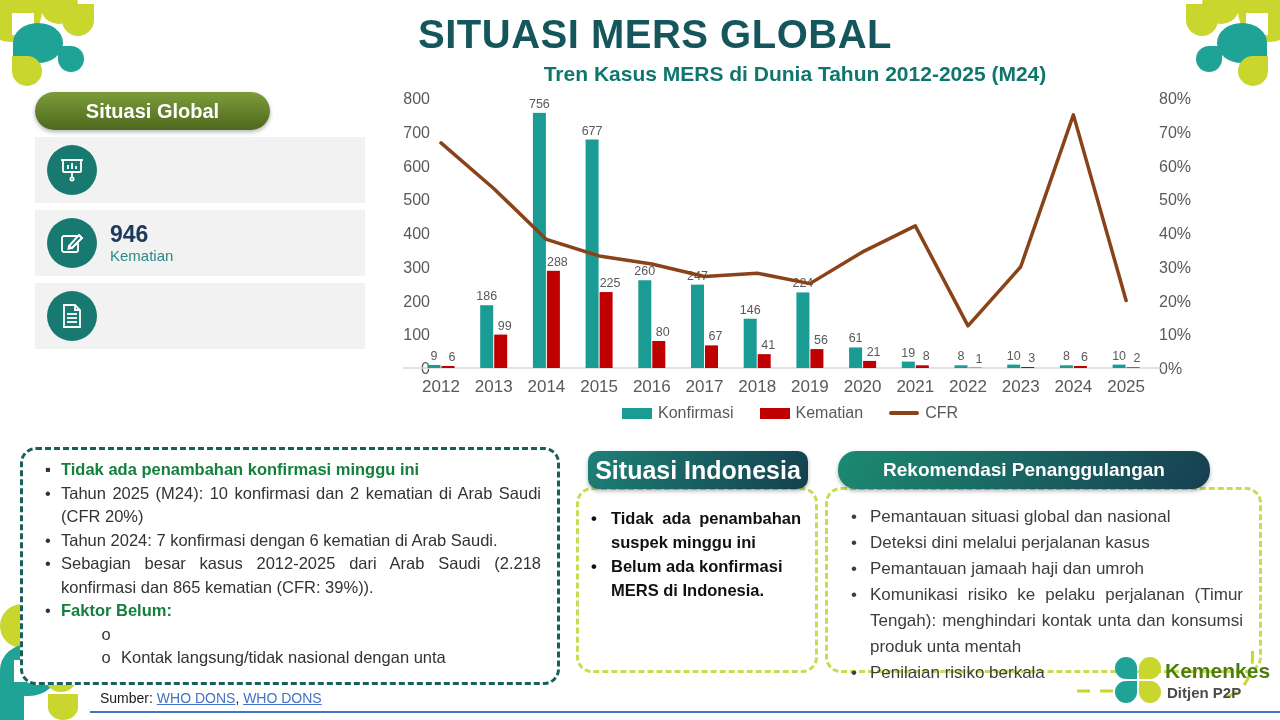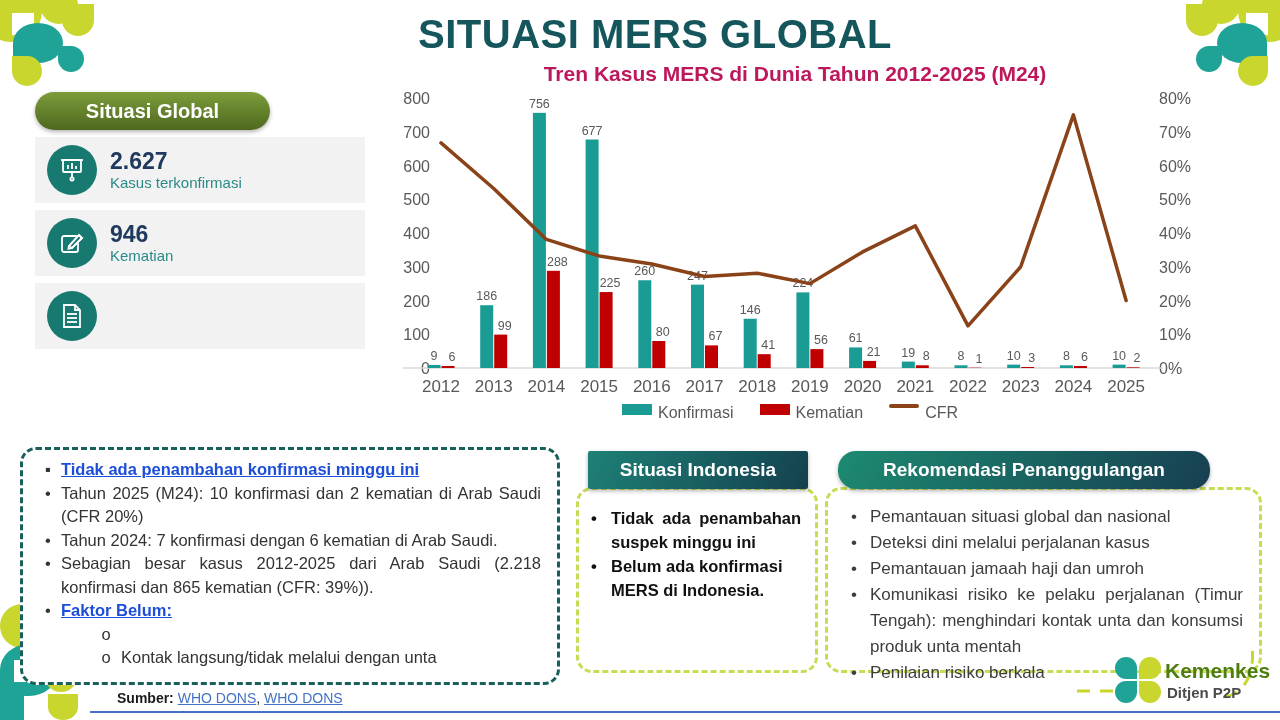--- a/index.html
+++ b/index.html
@@ -4,74 +4,74 @@
 <style>
   html,body{margin:0;padding:0;}
   body{width:1280px;height:720px;position:relative;overflow:hidden;background:#fff;
        font-family:"Liberation Sans",sans-serif;}
   .abs{position:absolute;}
   .shape{position:absolute;}
 
   
   .main-title{left:320px;top:12px;width:670px;text-align:center;font-size:40px;font-weight:700;
               color:#15565C;letter-spacing:.5px;}
-  .chart-title{left:400px;top:62px;width:790px;text-align:center;font-size:21px;font-weight:700;color:#be185d;}
+  .chart-title{left:400px;top:62px;width:790px;text-align:center;font-size:21px;font-weight:700;color:#0f766e;}
 
   
   .pill{display:flex;align-items:center;justify-content:center;color:#fff;font-weight:700;
         border-radius:19px;box-shadow:0 2px 4px rgba(0,0,0,.3);z-index:3;}
   .pill-global{left:35px;top:92px;width:235px;height:38px;font-size:20px;
                background:linear-gradient(180deg,#7C9C3A,#4E681D);}
   .stat-card{left:35px;width:330px;height:66px;background:#F2F2F2;display:flex;align-items:center;
              gap:13px;padding-left:12px;box-sizing:border-box;}
   .stat-icon{width:50px;height:50px;border-radius:50%;background:#17796F;flex:0 0 50px;
              display:flex;align-items:center;justify-content:center;}
   .stat-value{font-size:23px;font-weight:700;color:#203A5F;line-height:1.1;}
   .stat-label{font-size:15px;color:#2A8A88;line-height:1.15;max-width:240px;}
 
   
   #chart-svg{left:393px;top:88px;}
   .tick{font-size:16px;fill:#595959;}
   .dlab{font-size:12.5px;fill:#595959;}
   .xlab{font-size:17px;fill:#595959;}
   .legend{left:500px;top:404px;width:580px;display:flex;justify-content:center;align-items:center;
           gap:26px;font-size:16px;color:#595959;}
-  .leg-item{display:flex;align-items:flex-start;}
+  .leg-item{display:flex;align-items:center;}
   .sw{width:30px;height:11px;display:inline-block;margin-right:6px;}
   .sw.line{height:4px;border-radius:2px;}
 
   
   .box{box-sizing:border-box;background:#fff;border-radius:16px;}
   .box-weekly{left:20px;top:447px;width:540px;height:238px;border:3px dashed #19605B;
               padding:8px 16px 4px 12px;z-index:2;}
   .box-indo{left:576px;top:487px;width:242px;height:186px;border:3px dashed #C8DB52;
             padding:16px 14px 8px 12px;z-index:1;}
   .box-rekom{left:825px;top:487px;width:437px;height:186px;border:3px dashed #C8DB52;
              padding:14px 16px 8px 10px;z-index:1;}
-  .pill-indo{left:588px;top:451px;width:220px;height:38px;font-size:19px;border-radius:2px;
+  .pill-indo{left:588px;top:451px;width:220px;height:38px;font-size:25px;border-radius:10px;
              background:linear-gradient(120deg,#1E8177,#14404E);}
   .pill-rekom{left:838px;top:451px;width:372px;height:38px;font-size:19px;border-radius:18px;
               background:linear-gradient(120deg,#1D8A71,#173F52);}
 
   .li{display:flex;}
   .li .mk{width:26px;flex:0 0 26px;text-align:center;}
   .li .tx{flex:1;}
   .li.just .tx{text-align:justify;}
-  .li.b .tx{font-weight:700;color:#1d4ed8;text-decoration:underline;}
+  .li.b .tx{font-weight:700;color:#15803d;}
   .li.sub{padding-left:56px;}
   .li.sub .mk{width:30px;flex:0 0 30px;}
   .box-weekly .li{font-size:16.5px;line-height:23.5px;color:#333;}
   .box-indo .li{font-size:16.5px;line-height:24px;font-weight:700;color:#111;}
   .box-indo .li .mk{width:20px;flex:0 0 20px;text-align:left;}
   .box-rekom .li{font-size:17px;line-height:26px;color:#3D3D3D;}
   .box-rekom .li .mk{width:32px;flex:0 0 32px;}
 
   
   .footer{left:100px;top:690px;font-size:14px;color:#1a1a1a;z-index:3;}
-  .footer .lbl{font-weight:700;margin-left:17px;}
+  .footer .lbl{font-weight:400;}
   .footer a{color:#4472C4;text-decoration:underline;cursor:pointer;}
   .bottom-line{left:90px;top:711px;width:1190px;height:2px;background:#4472C4;z-index:3;}
 
   
   .logo{left:1113px;top:653px;width:170px;height:60px;z-index:2;}
   .flower{position:absolute;left:0;top:2px;width:48px;height:48px;}
   .petal{position:absolute;width:22px;height:22px;}
   .brand{position:absolute;left:52px;top:6px;font-size:21px;font-weight:700;color:#4d7c0f;}
   .unit{position:absolute;left:54px;top:31px;font-size:15px;font-weight:700;color:#4B4B4B;}
   .logo-dash{left:1075px;top:645px;z-index:1;}
@@ -124,24 +124,20 @@
   <span class="stat-icon">
     <svg width="28" height="28" viewBox="0 0 28 28" fill="none" stroke="#fff" stroke-width="1.8">
       <line x1="3" y1="4" x2="25" y2="4"></line>
       <rect x="5" y="4" width="18" height="12" rx="1"></rect>
       <line x1="10" y1="13" x2="10" y2="9"></line>
         <line x1="14" y1="13" x2="14" y2="7"></line>
         <line x1="18" y1="13" x2="18" y2="10"></line>
       <line x1="14" y1="16" x2="14" y2="21"></line>
         <circle cx="14" cy="23" r="1.6"></circle>
     </svg>
-  </span>
-  <span>
-    <div class="stat-value">2.627</div>
-    <div class="stat-label">Kasus terkonfirmasi</div>
   </span>
 </div>
 
 <div class="abs stat-card" style="top:210px;">
   <span class="stat-icon">
     <svg width="28" height="28" viewBox="0 0 28 28" fill="none" stroke="#fff" stroke-width="1.8">
       <rect x="4" y="7" width="16" height="16" rx="2"></rect>
       <path d="M11 17 L21 6 L24 9 L14 19 Z" fill="#17796F"></path>
       <path d="M11 17 L21 6 L24 9 L14 19 L10.5 19.8 Z"></path>
     </svg>
@@ -291,21 +287,21 @@
     </div>
     <div class="li b">
       <span class="mk">•</span>
       <span class="tx">Faktor Belum:</span>
     </div>
     <div class="li sub">
       <span class="mk">o</span>
     </div>
     <div class="li sub">
       <span class="mk">o</span>
-      <span class="tx">Kontak langsung/tidak melalui dengan unta</span>
+      <span class="tx">Kontak langsung/tidak nasional dengan unta</span>
     </div>
   </div>
 
 <div class="abs pill pill-indo">Situasi Indonesia</div>
 <div class="abs box box-indo">
     <div class="li just">
       <span class="mk">•</span>
       <span class="tx">Tidak ada penambahan suspek minggu ini</span>
     </div>
     <div class="li">

